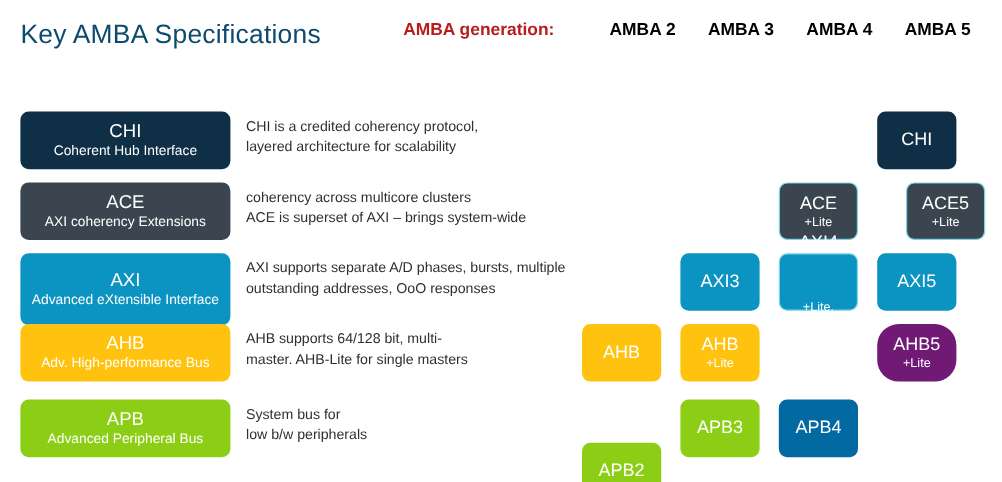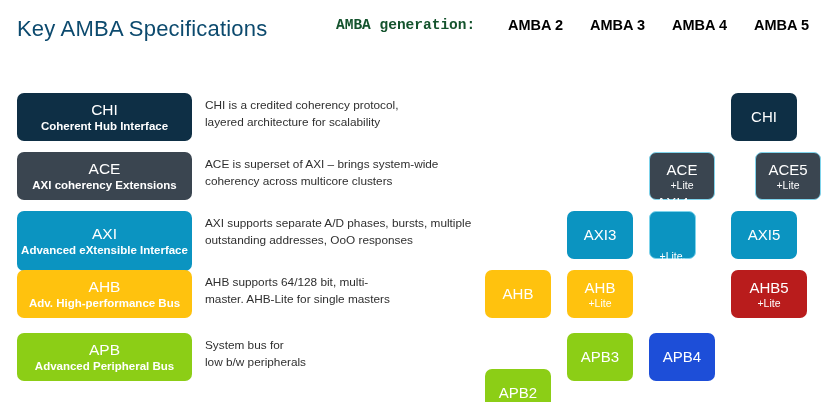--- a/index.html
+++ b/index.html
@@ -35,23 +35,22 @@
     top: 17px;
     width: 835px;
     height: 24px;
   }
   #generation-label {
     position: absolute;
     left: 336px;
     top: 0;
     font-size: 14.5px;
     font-weight: bold;
-    color: #14532d;
+    color: #b91c1c;
     white-space: nowrap;
-    font-family: Liberation Mono, monospace;
   }
   .gen-col-head {
     position: absolute;
     top: 0;
     width: 90px;
     text-align: right;
     font-size: 14.5px;
     font-weight: bold;
     color: #000000;
     white-space: nowrap;
@@ -77,21 +76,21 @@
     justify-content: center;
   }
   .proto-abbr {
     font-size: 15.5px;
     line-height: 18px;
     font-weight: 400;
   }
   .proto-full {
     font-size: 11.5px;
     line-height: 15px;
-    font-weight: 700;
+    font-weight: 400;
   }
   .proto-desc {
     position: absolute;
     left: 205px;
     width: 290px;
     font-size: 11.8px;
     line-height: 17px;
     color: #2f2f2f;
   }
 
@@ -145,22 +144,22 @@
       <div class="cell" style="left: 731px; top: 0px; width: 66px; height: 48px; background: rgb(14, 47, 69);">
         <div class="cell-main">CHI</div>
       </div>
     </div>
     <div class="proto-row" style="top: 152px; height: 48px;">
       <div class="proto-box" style="top: 0px; height: 48px; background: rgb(58, 69, 80);">
         <div class="proto-abbr">ACE</div>
         <div class="proto-full">AXI coherency Extensions</div>
       </div>
       <div class="proto-desc" style="top: 4px;">
+        <div>coherency across multicore clusters</div>
         <div>ACE is superset of AXI – brings system-wide</div>
-        <div>coherency across multicore clusters</div>
       </div>
       <div class="cell bordered" style="left: 649px; top: 0px; width: 66px; height: 48px; background: rgb(58, 69, 80);">
         <div class="cell-main">ACE</div>
         <div class="cell-sub">+Lite</div>
       </div>
       <div class="cell bordered" style="left: 731px; top: 0px; width: 66px; height: 48px; background: rgb(58, 69, 80); margin-left: 24px;">
         <div class="cell-main">ACE5</div>
         <div class="cell-sub">+Lite</div>
       </div>
     </div>
@@ -169,21 +168,21 @@
         <div class="proto-abbr">AXI</div>
         <div class="proto-full">Advanced eXtensible Interface</div>
       </div>
       <div class="proto-desc" style="top: 4px;">
         <div>AXI supports separate A/D phases, bursts, multiple</div>
         <div>outstanding addresses, OoO responses</div>
       </div>
       <div class="cell" style="left: 567px; top: 0px; width: 66px; height: 48px; background: rgb(11, 148, 193);">
         <div class="cell-main">AXI3</div>
       </div>
-      <div class="cell bordered" style="left: 649px; top: 0px; width: 47px; height: 48px; background: rgb(11, 148, 193); gap: 38px;">
+      <div class="cell bordered" style="left: 649px; top: 0px; width: 66px; height: 48px; background: rgb(11, 148, 193); gap: 38px;">
         <div class="cell-main">AXI4</div>
         <div class="cell-sub">+Lite, +Stream</div>
       </div>
       <div class="cell" style="left: 731px; top: 0px; width: 66px; height: 48px; background: rgb(11, 148, 193);">
         <div class="cell-main">AXI5</div>
       </div>
     </div>
     <div class="proto-row" style="top: 270px; height: 48px;">
       <div class="proto-box" style="top: 0px; height: 48px; background: rgb(255, 194, 14);">
         <div class="proto-abbr">AHB</div>
@@ -193,37 +192,37 @@
         <div>AHB supports 64/128 bit, multi-</div>
         <div>master.  AHB-Lite for single masters</div>
       </div>
       <div class="cell" style="left: 485px; top: 0px; width: 66px; height: 48px; background: rgb(255, 194, 14);">
         <div class="cell-main">AHB</div>
       </div>
       <div class="cell" style="left: 567px; top: 0px; width: 66px; height: 48px; background: rgb(255, 194, 14);">
         <div class="cell-main">AHB</div>
         <div class="cell-sub">+Lite</div>
       </div>
-      <div class="cell" style="left: 731px; top: 0px; width: 76px; height: 48px; background: #b91c1c;">
+      <div class="cell" style="left: 731px; top: 0px; width: 66px; height: 48px; background: #701a75; border-radius: 18px;">
         <div class="cell-main">AHB5</div>
         <div class="cell-sub">+Lite</div>
       </div>
     </div>
     <div class="proto-row" style="top: 333px; height: 48px;">
       <div class="proto-box" style="top: 0px; height: 48px; background: rgb(140, 206, 22);">
         <div class="proto-abbr">APB</div>
         <div class="proto-full">Advanced Peripheral Bus</div>
       </div>
       <div class="proto-desc" style="top: 4px;">
         <div>System bus for</div>
         <div>low b/w peripherals</div>
       </div>
       <div class="cell" style="left: 485px; top: 0px; width: 66px; height: 48px; background: rgb(140, 206, 22); margin-top: 36px;">
         <div class="cell-main">APB2</div>
       </div>
       <div class="cell" style="left: 567px; top: 0px; width: 66px; height: 48px; background: rgb(140, 206, 22);">
         <div class="cell-main">APB3</div>
       </div>
-      <div class="cell" style="left: 649px; top: 0px; width: 66px; height: 48px; background: #1d4ed8;">
+      <div class="cell" style="left: 649px; top: 0px; width: 66px; height: 48px; background: #0369a1;">
         <div class="cell-main">APB4</div>
       </div>
     </div>
   </div>
 
 </body></html>

